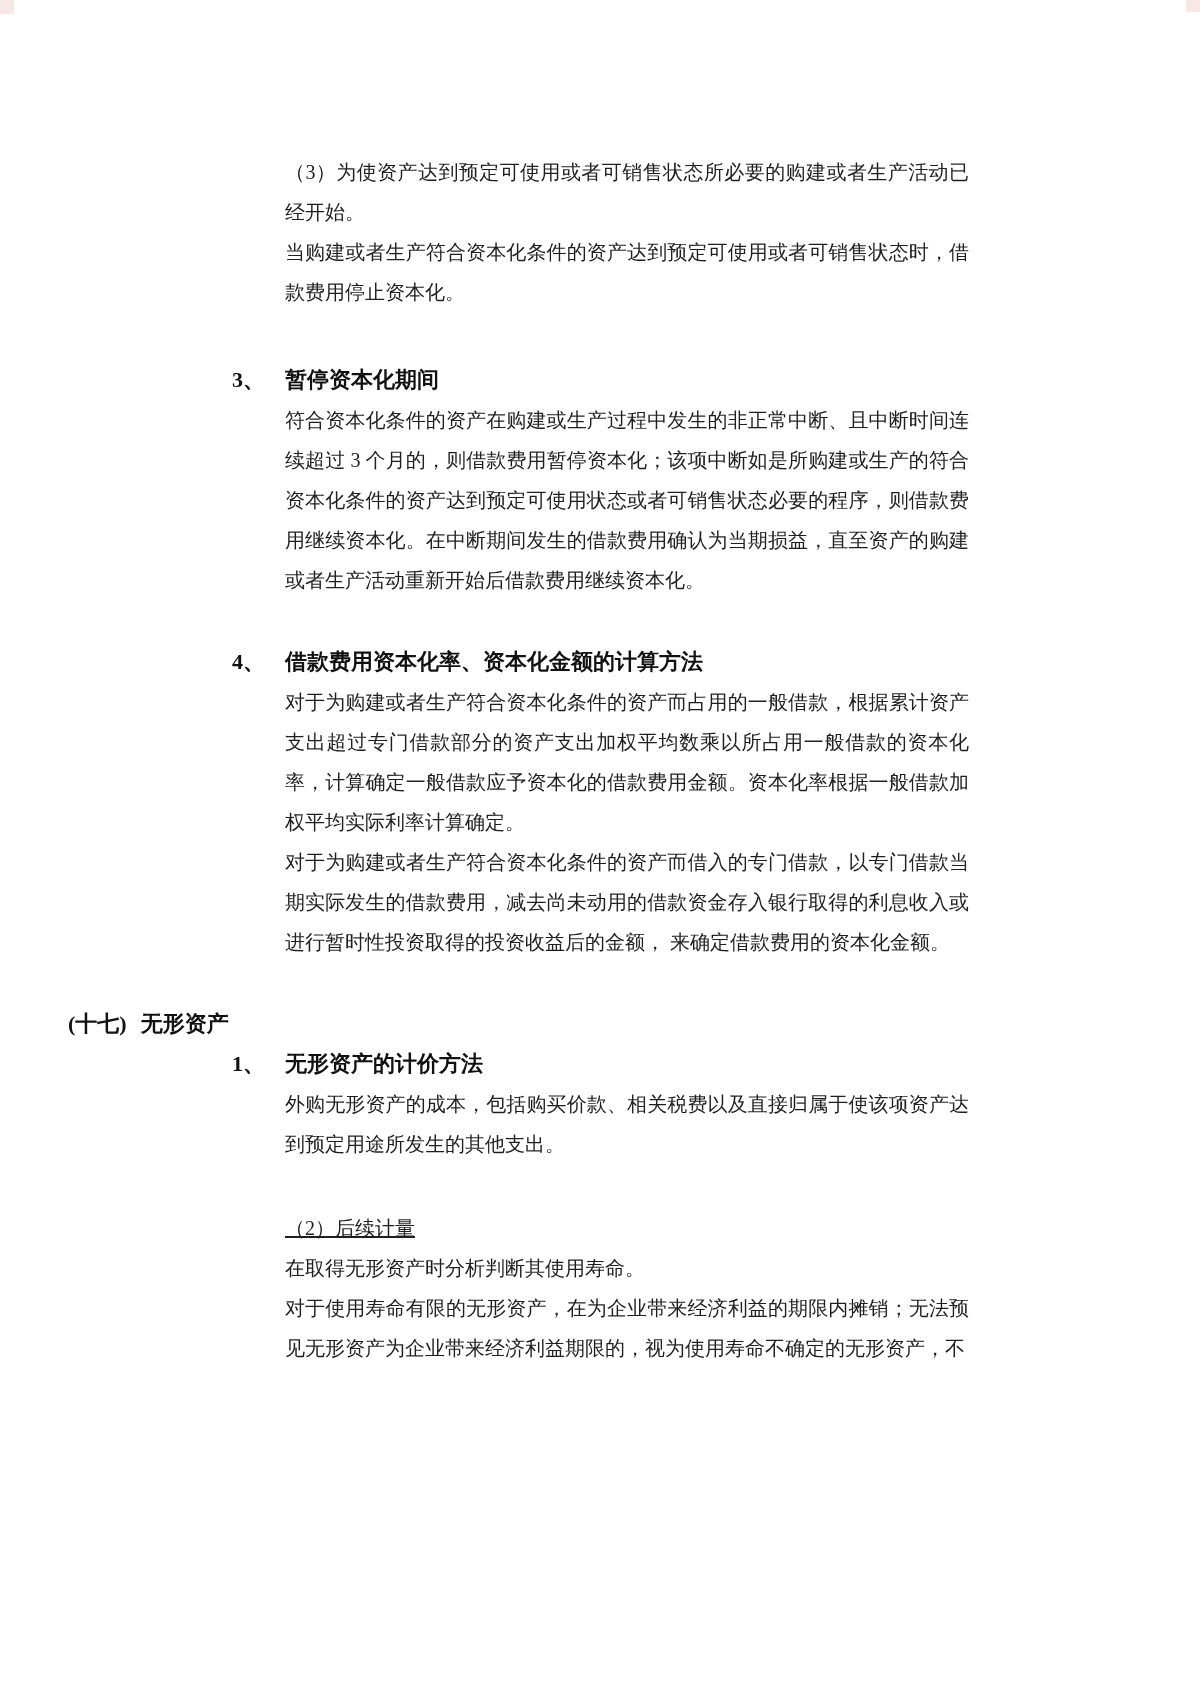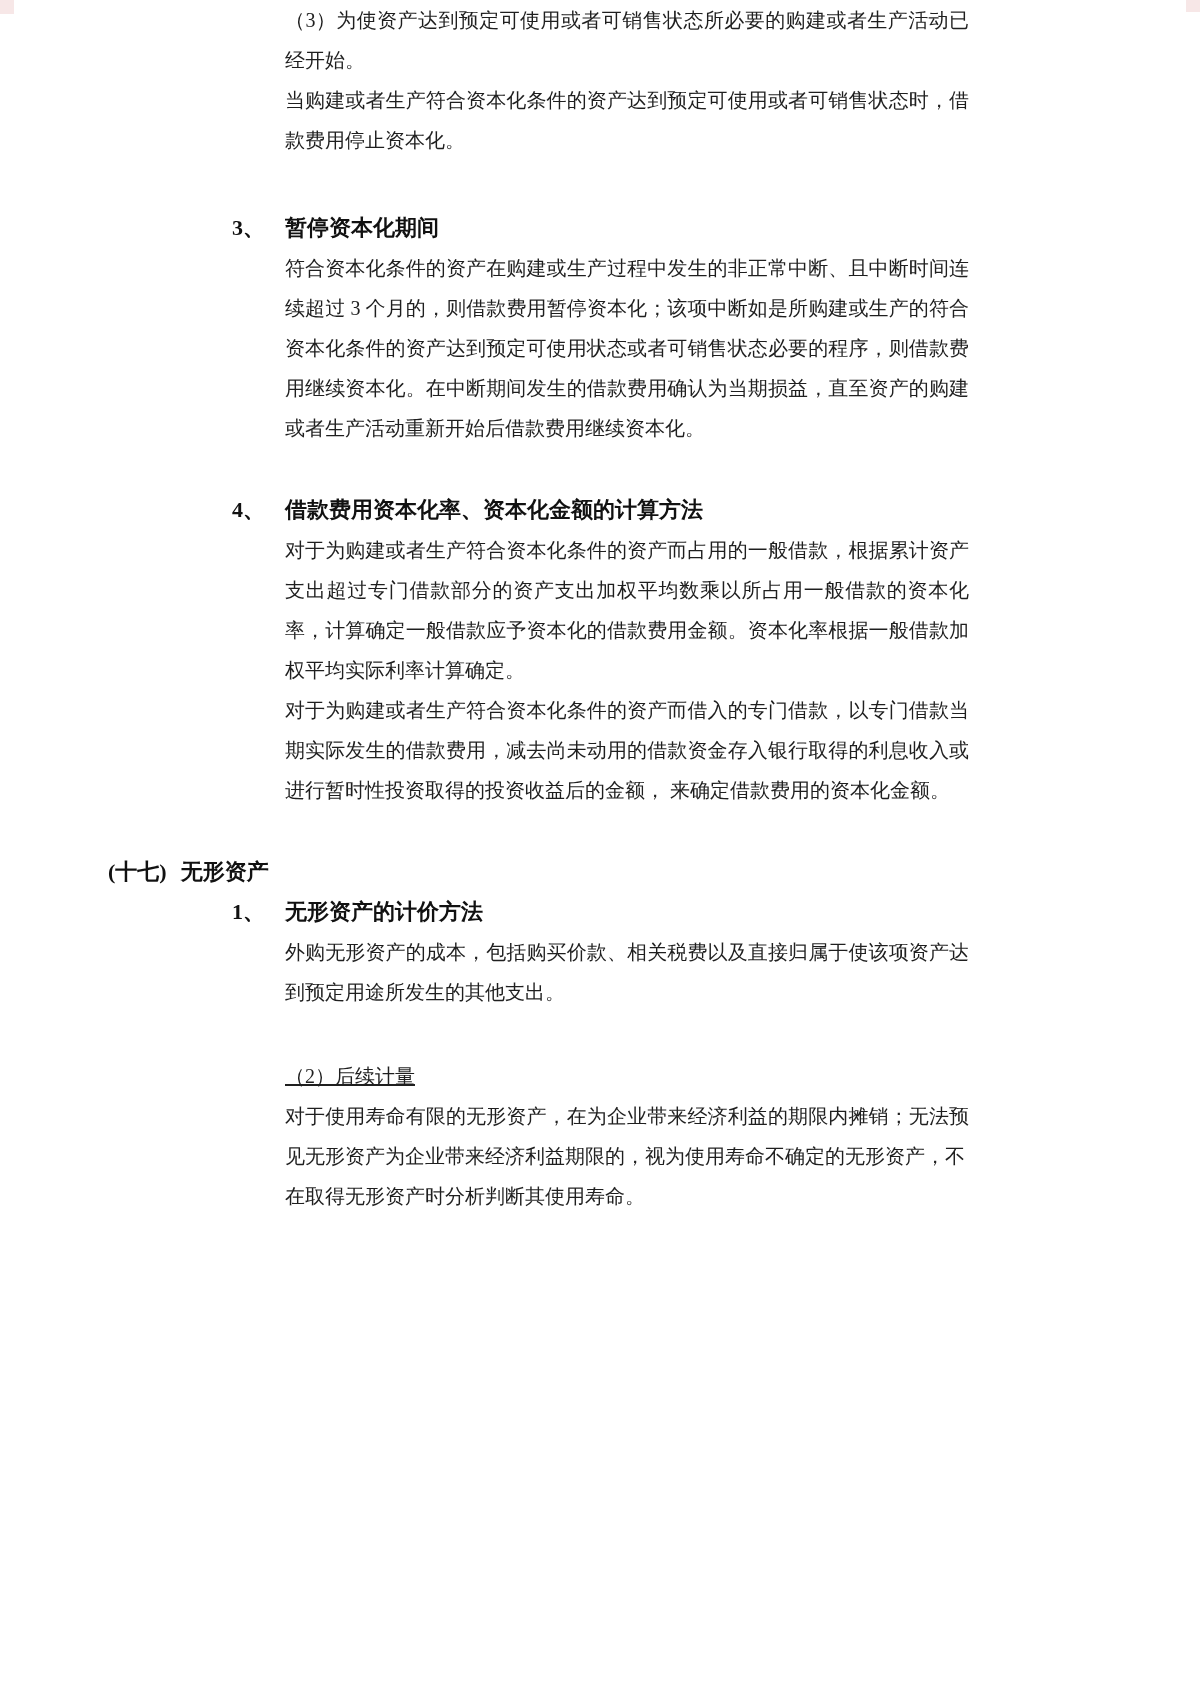--- a/index.html
+++ b/index.html
@@ -13,21 +13,21 @@
     overflow: hidden;
   }
   .corner-mark {
     position: absolute;
     top: 0;
     background: #f7e7e7;
   }
   .corner-mark.left  { left: 0;  width: 14px; height: 14px; }
   .corner-mark.right { left: 1186px; width: 14px; height: 12px; }
 
-  .content { }
+  .content { padding-top: 152px; }
 
   .para {
     margin: 0 0 0 285px;
     width: 684px;
     font-size: 20px;
     line-height: 40px;
     text-align: justify;
     text-align-last: left;
     word-break: break-all;
   }
@@ -38,21 +38,21 @@
     line-height: 40px;
     font-weight: bold;
     color: #111111;
     display: flex;
     align-items: baseline;
   }
   .heading-row .num { width: 53px; flex: 0 0 53px; }
   .heading-row .title { white-space: nowrap; }
 
   .section-row {
-    margin-left: 108px;
+    margin-left: 68px;
     font-size: 22px;
     line-height: 40px;
     font-weight: bold;
     color: #111111;
     display: flex;
     align-items: baseline;
   }
   .section-row .num { margin-right: 14px; }
   .section-row .title { white-space: nowrap; }
 
@@ -98,18 +98,18 @@
     <div class="heading-row">
       <span class="num">1、</span>
       <span class="title">无形资产的计价方法</span>
     </div>
 
 
     <p class="para">外购无形资产的成本，包括购买价款、相关税费以及直接归属于使该项资产达到预定用途所发生的其他支出。</p>
 
     <p class="para mt44">（2）后续计量</p>
 
+    <p class="para">在取得无形资产时分析判断其使用寿命。</p>
+
     <p class="para">对于使用寿命有限的无形资产，在为企业带来经济利益的期限内摊销；无法预见无形资产为企业带来经济利益期限的，视为使用寿命不确定的无形资产，不</p>
-
-    <p class="para">在取得无形资产时分析判断其使用寿命。</p>
 
   </div>
 </div>
 
 </body></html>

